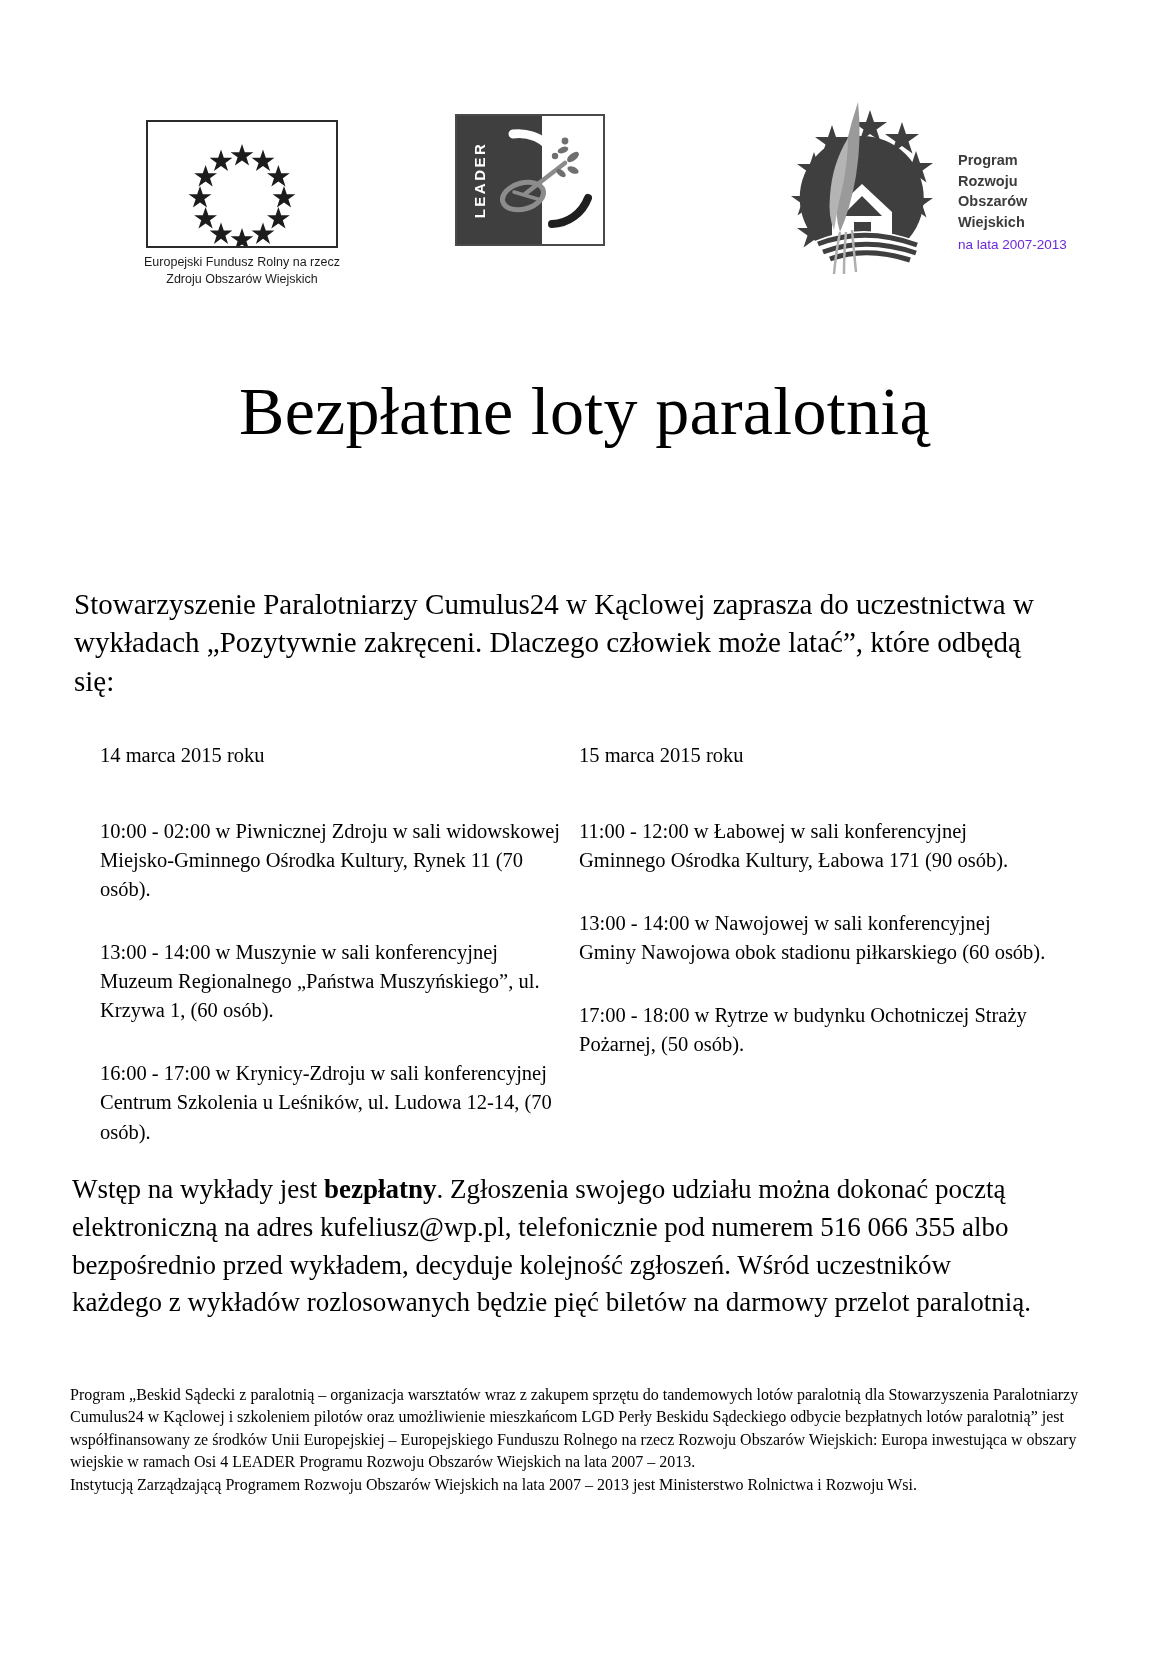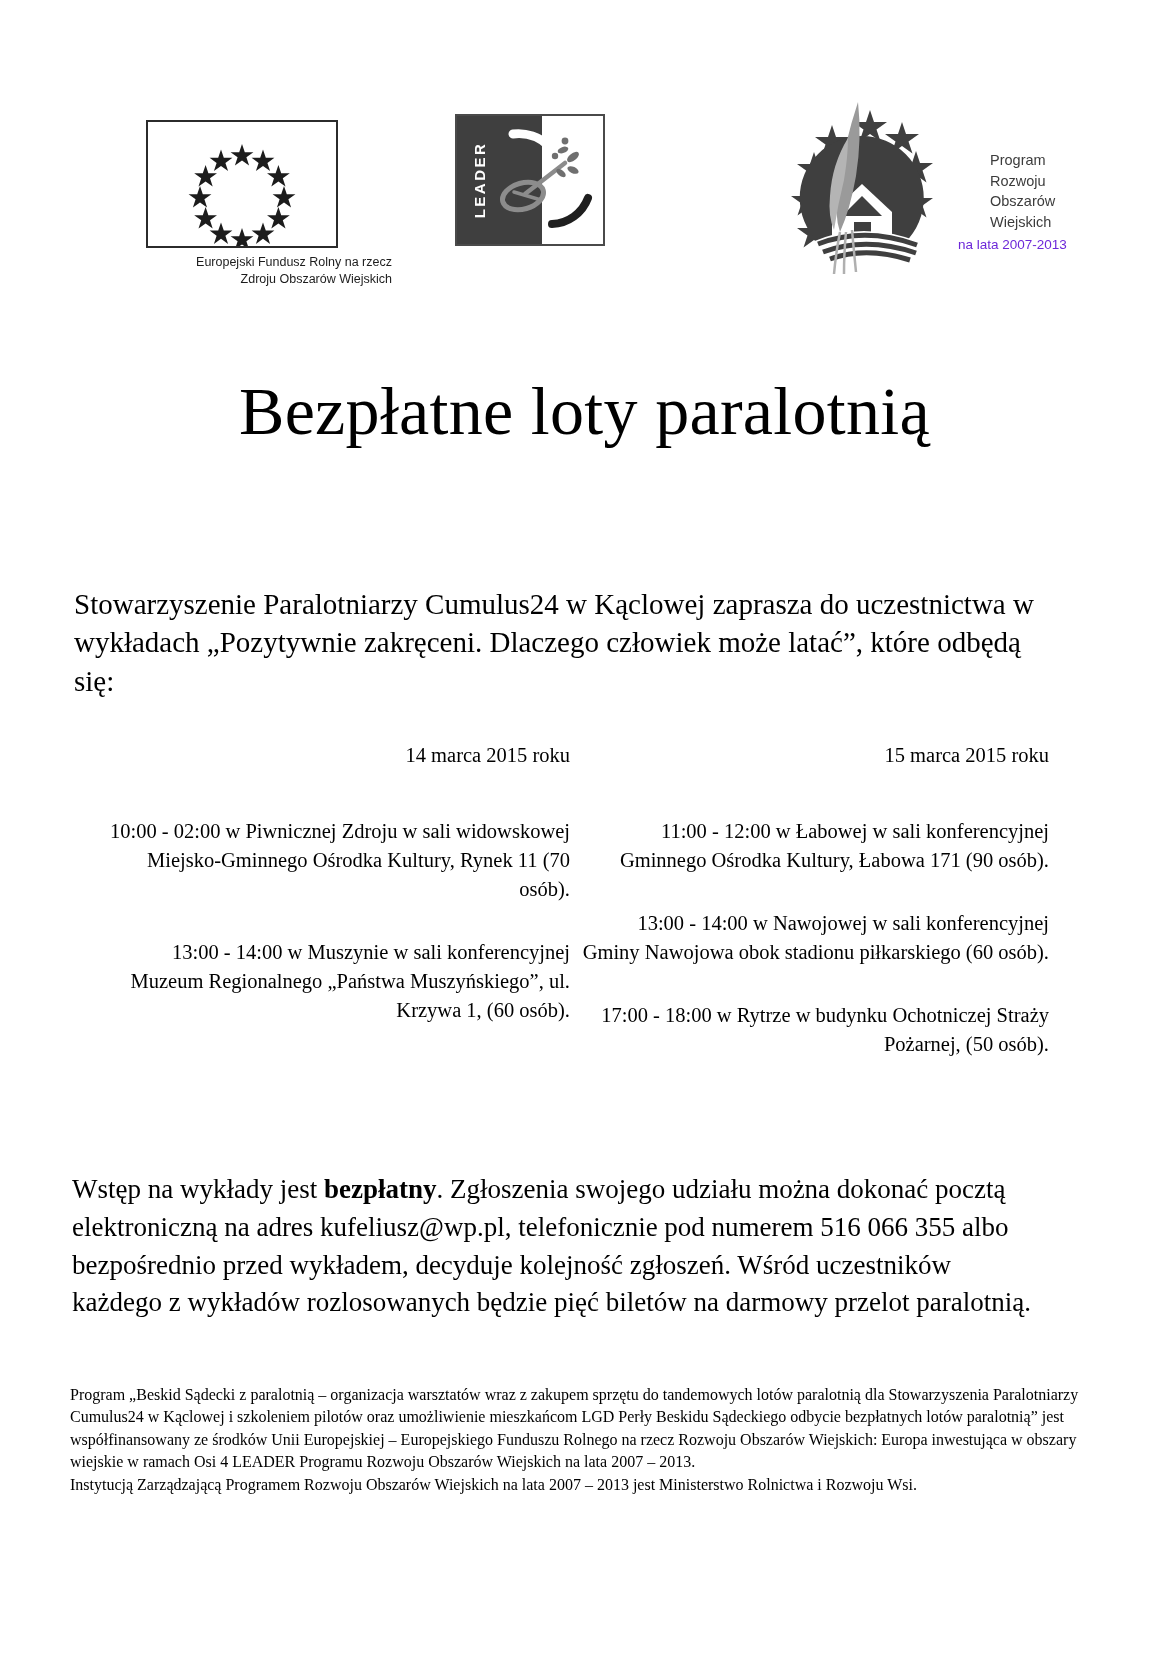--- a/index.html
+++ b/index.html
@@ -43,21 +43,21 @@
     width: 192px;
     height: 128px;
     border: 2px solid #2b2b2b;
     margin: 0 auto;
     position: relative;
     background: #ffffff;
     box-sizing: border-box;
   }
   .eu-caption {
     margin-top: 6px;
-    text-align: right;
+    text-align: center;
     font-family: "Liberation Sans", "DejaVu Sans", sans-serif;
     font-size: 12.5px;
     line-height: 1.35;
     color: #1c1c1c;
   }
 
   
   .leader-logo {
     position: absolute;
     left: 455px;
@@ -115,21 +115,21 @@
   }
   .prow-text {
     position: absolute;
     left: 188px;
     top: 58px;
     font-family: "Liberation Sans", "DejaVu Sans", sans-serif;
     font-size: 14.5px;
     line-height: 1.42;
     color: #3c3c3c;
   }
-  .prow-text .ln b { font-weight: normal; margin-left: 32px; }
+  .prow-text .ln b { font-weight: bold; }
   .prow-years {
     margin-top: 3px;
     font-size: 13.5px;
     color: #6d28d9;
   }
 
   
   .poster-title {
     position: absolute;
     left: 0;
@@ -159,21 +159,20 @@
     position: absolute;
     left: 74px;
     top: 742px;
     width: 1010px;
     display: flex;
     gap: 0px;
   }
   .sched-col {
     width: 505px;
     box-sizing: border-box;
-    text-align: right;
   }
   .sched-col.left  { padding-left: 26px; }
   .sched-col.right { padding-left: 502px; }
   .schedule { display: block; }
   .sched-col {
     position: absolute;
     top: 0;
   }
   .sched-col.left  { left: 26px;  width: 470px; padding: 0; }
   .sched-col.right { left: 505px; width: 470px; padding: 0; }
@@ -309,20 +308,21 @@
   <h1 class="poster-title">Bezpłatne loty paralotnią</h1>
 
   <p class="intro">Stowarzyszenie Paralotniarzy Cumulus24 w Kąclowej zaprasza do uczestnictwa w wykładach „Pozytywnie zakręceni. Dlaczego człowiek może latać”, które odbędą się:</p>
 
   <div class="schedule">
 
     <div class="sched-col left">
       <div class="sched-date">14 marca 2015 roku</div>
       <div class="sched-entry">10:00 - 02:00 w Piwnicznej Zdroju w sali widowskowej Miejsko-Gminnego Ośrodka Kultury, Rynek 11 (70 osób).</div>
       <div class="sched-entry">13:00 - 14:00 w Muszynie w sali konferencyjnej Muzeum Regionalnego „Państwa Muszyńskiego”, ul. Krzywa 1, (60 osób).</div>
+      <div class="sched-entry">16:00 - 17:00 w Krynicy-Zdroju w sali konferencyjnej Centrum Szkolenia u Leśników, ul. Ludowa 12-14, (70 osób).</div>
     </div>
 
     <div class="sched-col right">
       <div class="sched-date">15 marca 2015 roku</div>
       <div class="sched-entry">11:00 - 12:00 w Łabowej w sali konferencyjnej Gminnego Ośrodka Kultury, Łabowa 171 (90 osób).</div>
       <div class="sched-entry">13:00 - 14:00 w Nawojowej w sali konferencyjnej Gminy Nawojowa obok stadionu piłkarskiego (60 osób).</div>
       <div class="sched-entry">17:00 - 18:00 w Rytrze w budynku Ochotniczej Straży Pożarnej, (50 osób).</div>
     </div>
   </div>
 

